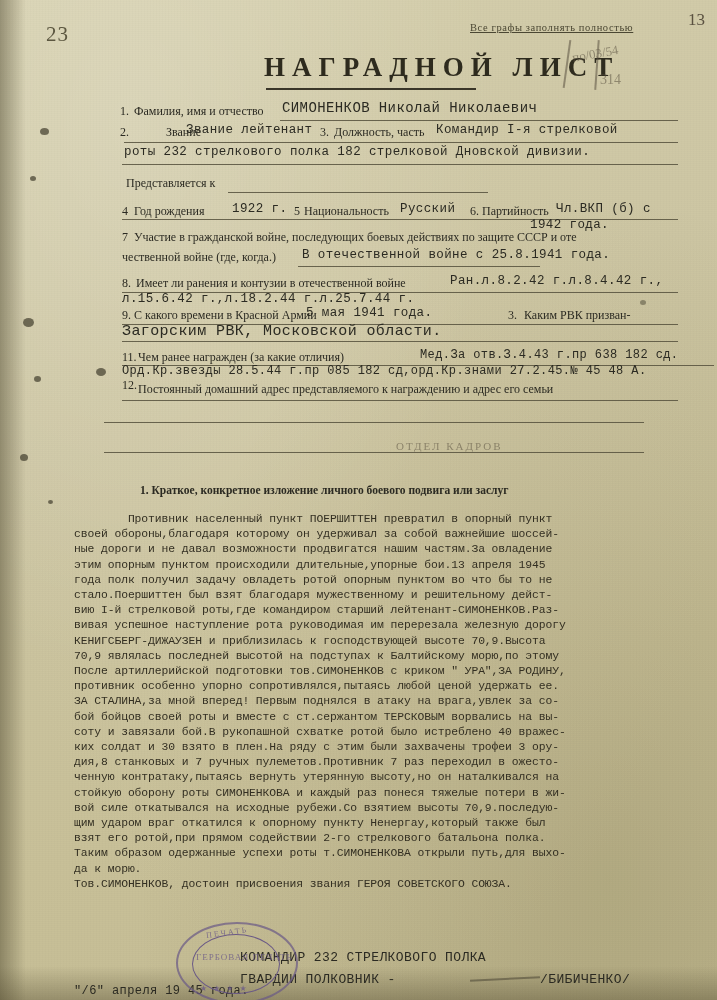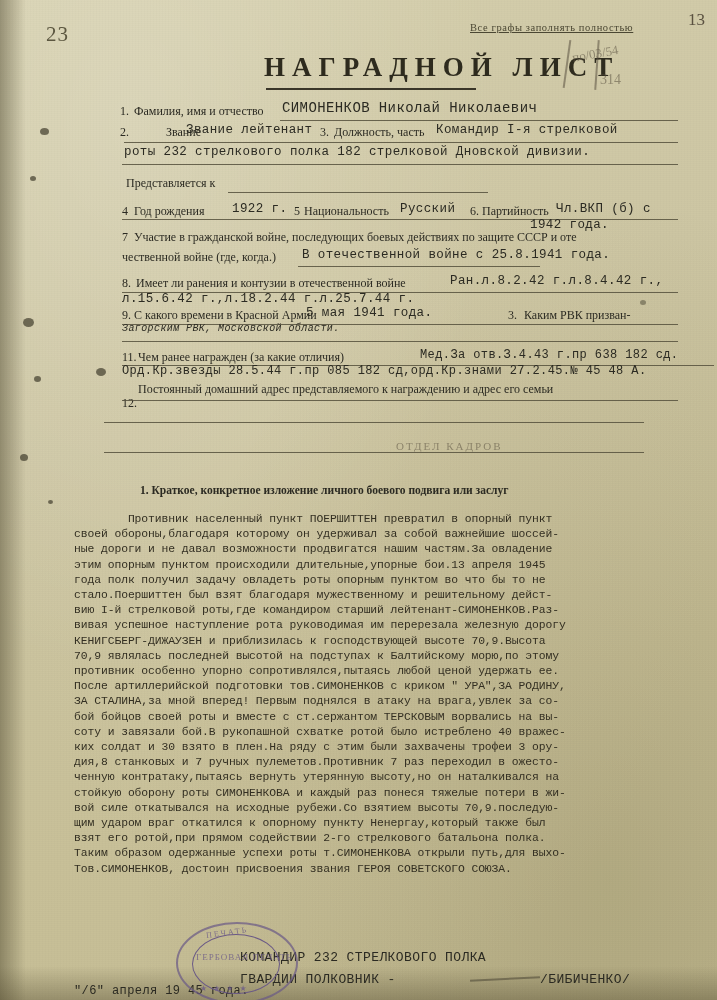--- a/index.html
+++ b/index.html
@@ -141,63 +141,64 @@
   <div class="t typed" style="left:450px;top:274px;font-size:12.5px;">Ран.л.8.2.42 г.л.8.4.42 г.,</div>
   <div class="line" style="left:122px;top:292px;width:556px;"></div>
   <div class="t typed" style="left:122px;top:292px;font-size:12.5px;">л.15.6.42 г.,л.18.2.44 г.л.25.7.44 г.</div>
 
   <div class="t prn" style="left:122px;top:308px;font-size:12px;">9.</div>
   <div class="t prn" style="left:134px;top:308px;font-size:12px;">С какого времени в Красной Армии</div>
   <div class="t typed" style="left:306px;top:306px;font-size:12.5px;">5 мая 1941 года.</div>
   <div class="t prn" style="left:508px;top:308px;font-size:12px;">3.</div>
   <div class="t prn" style="left:524px;top:308px;font-size:12px;">Каким РВК призван-</div>
   <div class="line" style="left:122px;top:324px;width:556px;"></div>
-  <div class="t typed" style="left:122px;top:323px;font-size:10px;font-style:italic;">Загорским РВК, Московской области.</div>
+  <div class="t typed" style="left:122px;top:323px;font-size:15px;">Загорским РВК, Московской области.</div>
   <div class="line" style="left:122px;top:341px;width:556px;"></div>
 
   <div class="t prn" style="left:122px;top:350px;font-size:12px;">11.</div>
   <div class="t prn" style="left:138px;top:350px;font-size:12px;">Чем ранее награжден (за какие отличия)</div>
   <div class="t typed" style="left:420px;top:348px;font-size:12px;">Мед.За отв.З.4.43 г.пр 638 182 сд.</div>
   <div class="line" style="left:122px;top:365px;width:592px;"></div>
   <div class="t typed" style="left:122px;top:364px;font-size:12px;">Орд.Кр.звезды 28.5.44 г.пр 085 182 сд,орд.Кр.знами 27.2.45.№ 45 48 А.</div>
 
-  <div class="t prn" style="left:122px;top:396px;font-size:12px;">12.</div>
+  <div class="t prn" style="left:122px;top:378px;font-size:12px;">12.</div>
   <div class="t prn" style="left:138px;top:382px;font-size:12px;">Постоянный домашний адрес представляемого к награждению и адрес его семьи</div>
   <div class="line" style="left:122px;top:400px;width:556px;"></div>
   <div class="line" style="left:104px;top:422px;width:540px;"></div>
   <div class="line" style="left:104px;top:452px;width:540px;"></div>
 
   <div class="t prn faint" style="left:396px;top:440px;font-size:11px;color:#5a5140;letter-spacing:2px;">ОТДЕЛ КАДРОВ</div>
 
   <div class="t prn sec" style="left:140px;top:484px;">1. Краткое, конкретное изложение личного боевого подвига или заслуг</div>
 
   <div class="body-txt" style="position:absolute;left:74px;top:512px;width:620px;">
     <div>        Противник населенный пункт ПОЕРШИТТЕН превратил в опорный пункт</div>
     <div>своей обороны,благодаря которому он удерживал за собой важнейшие шоссей-</div>
     <div>ные дороги и не давал возможности продвигатся нашим частям.За овладение</div>
     <div>этим опорным пунктом происходили длительные,упорные бои.13 апреля 1945</div>
-    <div>года полк получил задачу овладеть роты опорным пунктом во что бы то не</div>
+    <div>года полк получил задачу овладеть ротой опорным пунктом во что бы то не</div>
     <div>стало.Поершиттен был взят благодаря мужественному и решительному дейст-</div>
     <div>вию I-й стрелковой роты,где командиром старший лейтенант-СИМОНЕНКОВ.Раз-</div>
     <div>вивая успешное наступление рота руководимая им перерезала железную дорогу</div>
     <div>КЕНИГСБЕРГ-ДИЖАУЗЕН и приблизилась к господствующей высоте 70,9.Высота</div>
     <div>70,9 являлась последней высотой на подступах к Балтийскому морю,по этому</div>
+    <div>После артиллерийской подготовки тов.СИМОНЕНКОВ с криком " УРА",ЗА РОДИНУ,</div>
     <div>противник особенно упорно сопротивлялся,пытаясь любой ценой удержать ее.</div>
-    <div>После артиллерийской подготовки тов.СИМОНЕНКОВ с криком " УРА",ЗА РОДИНУ,</div>
     <div>ЗА СТАЛИНА,за мной вперед! Первым поднялся в атаку на врага,увлек за со-</div>
     <div>бой бойцов своей роты и вместе с ст.сержантом ТЕРСКОВЫМ ворвались на вы-</div>
     <div>соту и завязали бой.В рукопашной схватке ротой было истреблено 40 вражес-</div>
     <div>ких солдат и 30 взято в плен.На ряду с этим были захвачены трофеи 3 ору-</div>
     <div>дия,8 станковых и 7 ручных пулеметов.Противник 7 раз переходил в ожесто-</div>
     <div>ченную контратаку,пытаясь вернуть утерянную высоту,но он наталкивался на</div>
     <div>стойкую оборону роты СИМОНЕНКОВА и каждый раз понеся тяжелые потери в жи-</div>
     <div>вой силе откатывался на исходные рубежи.Со взятием высоты 70,9.последую-</div>
     <div>щим ударом враг откатился к опорному пункту Ненергау,который также был</div>
     <div>взят его ротой,при прямом содействии 2-го стрелкового батальона полка.</div>
     <div>Таким образом одержанные успехи роты т.СИМОНЕНКОВА открыли путь,для выхо-</div>
+    <div>да к морю.</div>
     <div>Тов.СИМОНЕНКОВ, достоин присвоения звания ГЕРОЯ СОВЕТСКОГО СОЮЗА.</div>
   </div>
 
   <div class="t typed" style="left:240px;top:950px;font-size:13px;">КОМАНДИР 232 СТРЕЛКОВОГО ПОЛКА</div>
   <div class="t typed" style="left:240px;top:972px;font-size:13px;">ГВАРДИИ ПОЛКОВНИК -</div>
   <div class="t typed" style="left:540px;top:972px;font-size:13px;">/БИБИЧЕНКО/</div>
   <div class="t typed" style="left:74px;top:984px;font-size:12px;">"/6"</div>
   <div class="t typed" style="left:112px;top:984px;font-size:12px;">апреля 19</div>
   <div class="t typed" style="left:188px;top:984px;font-size:12px;">45 года.</div>
   <div class="line faint" style="left:470px;top:978px;width:70px;height:2px;background:#4a4634;transform:rotate(-3deg);"></div>

